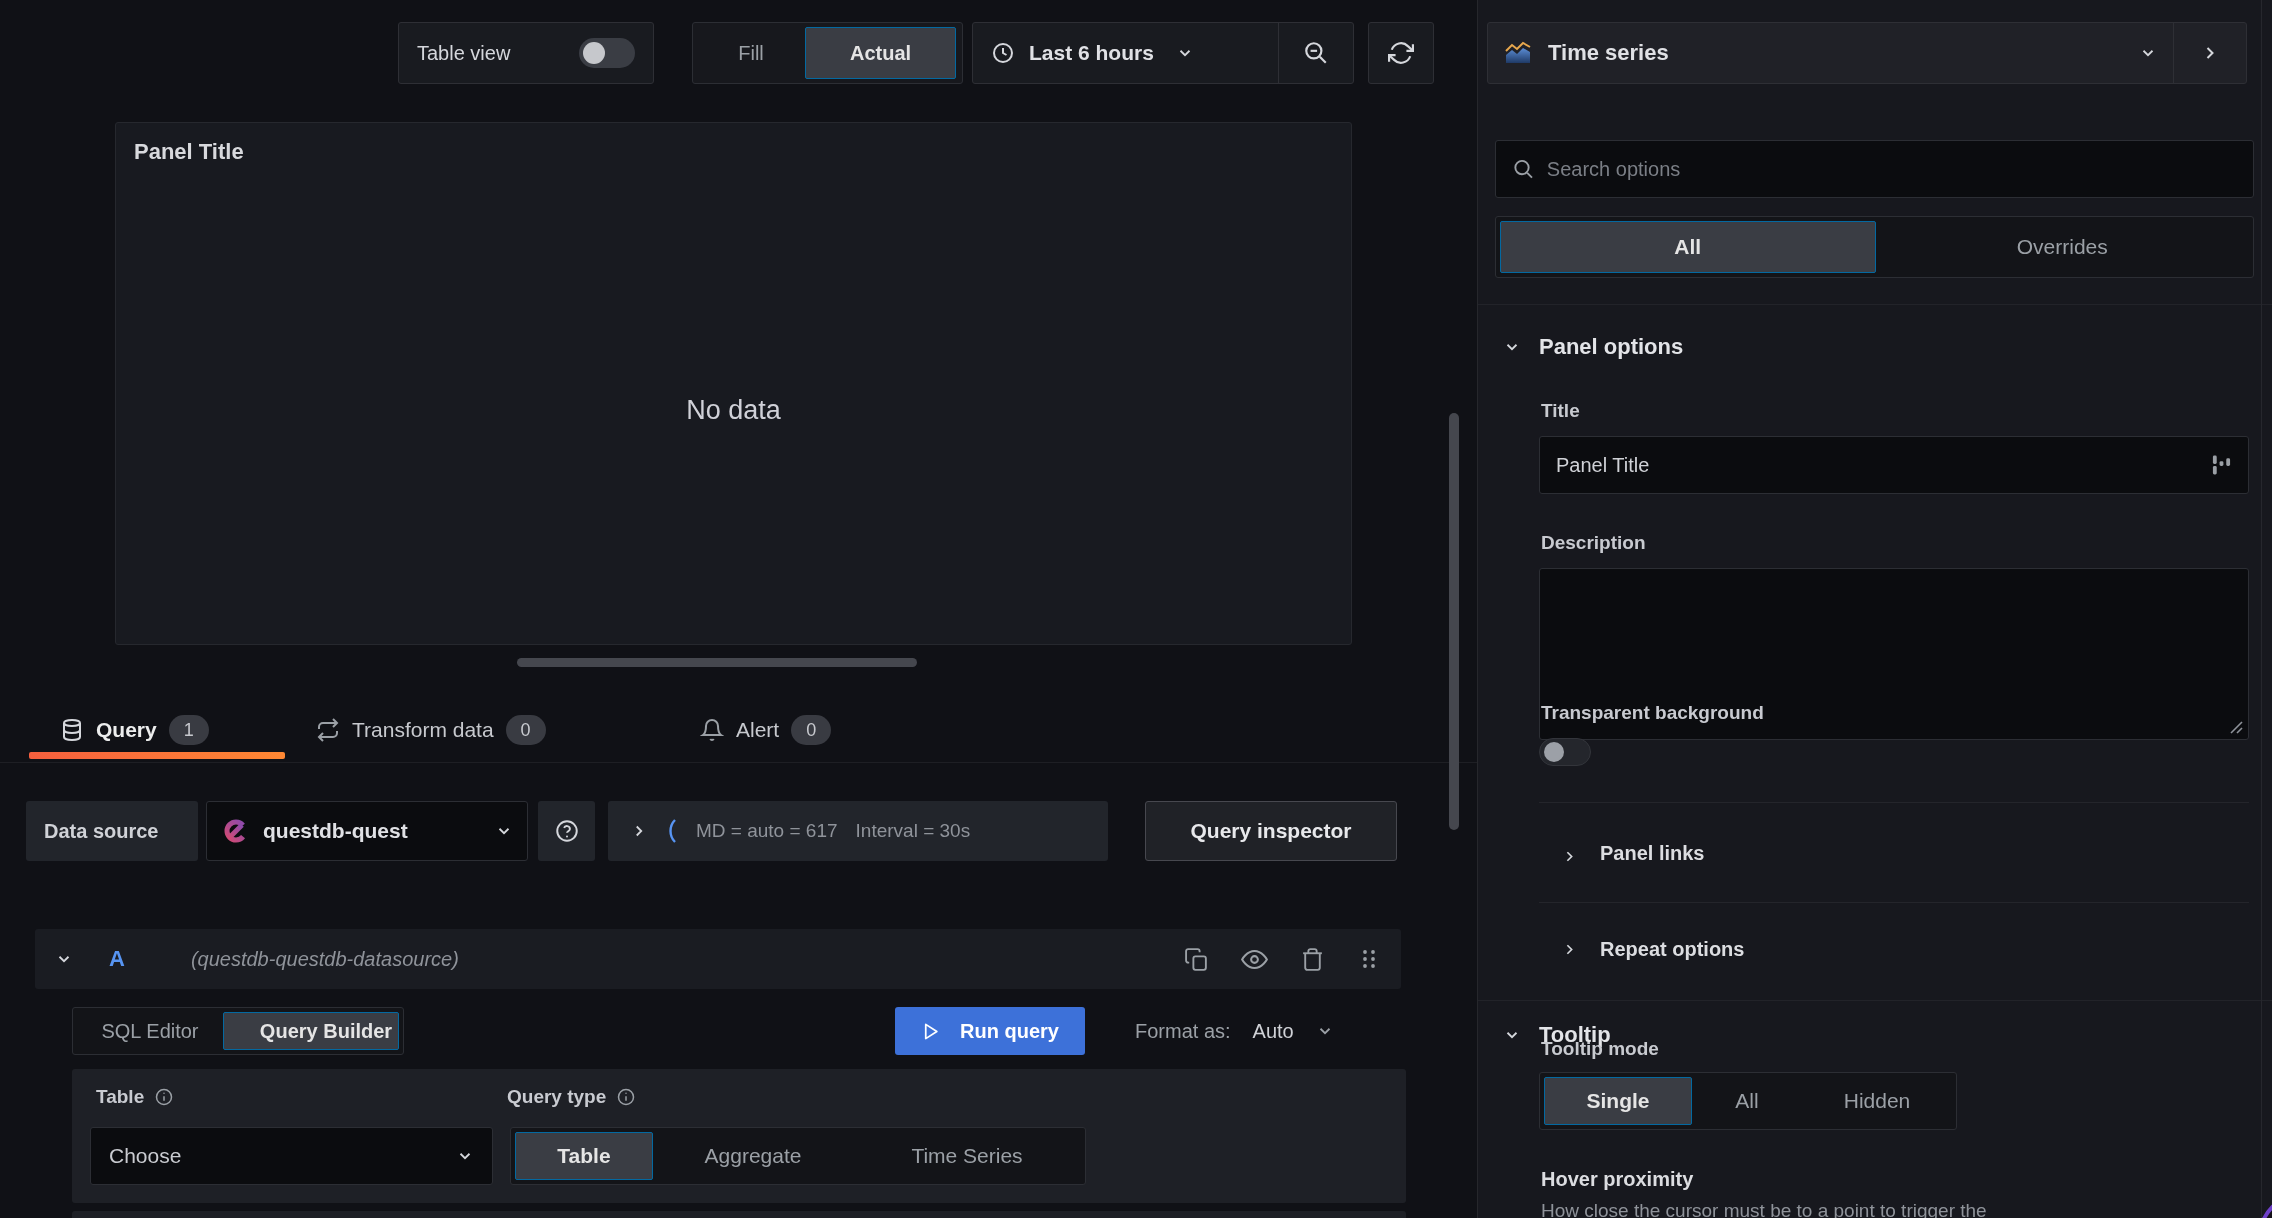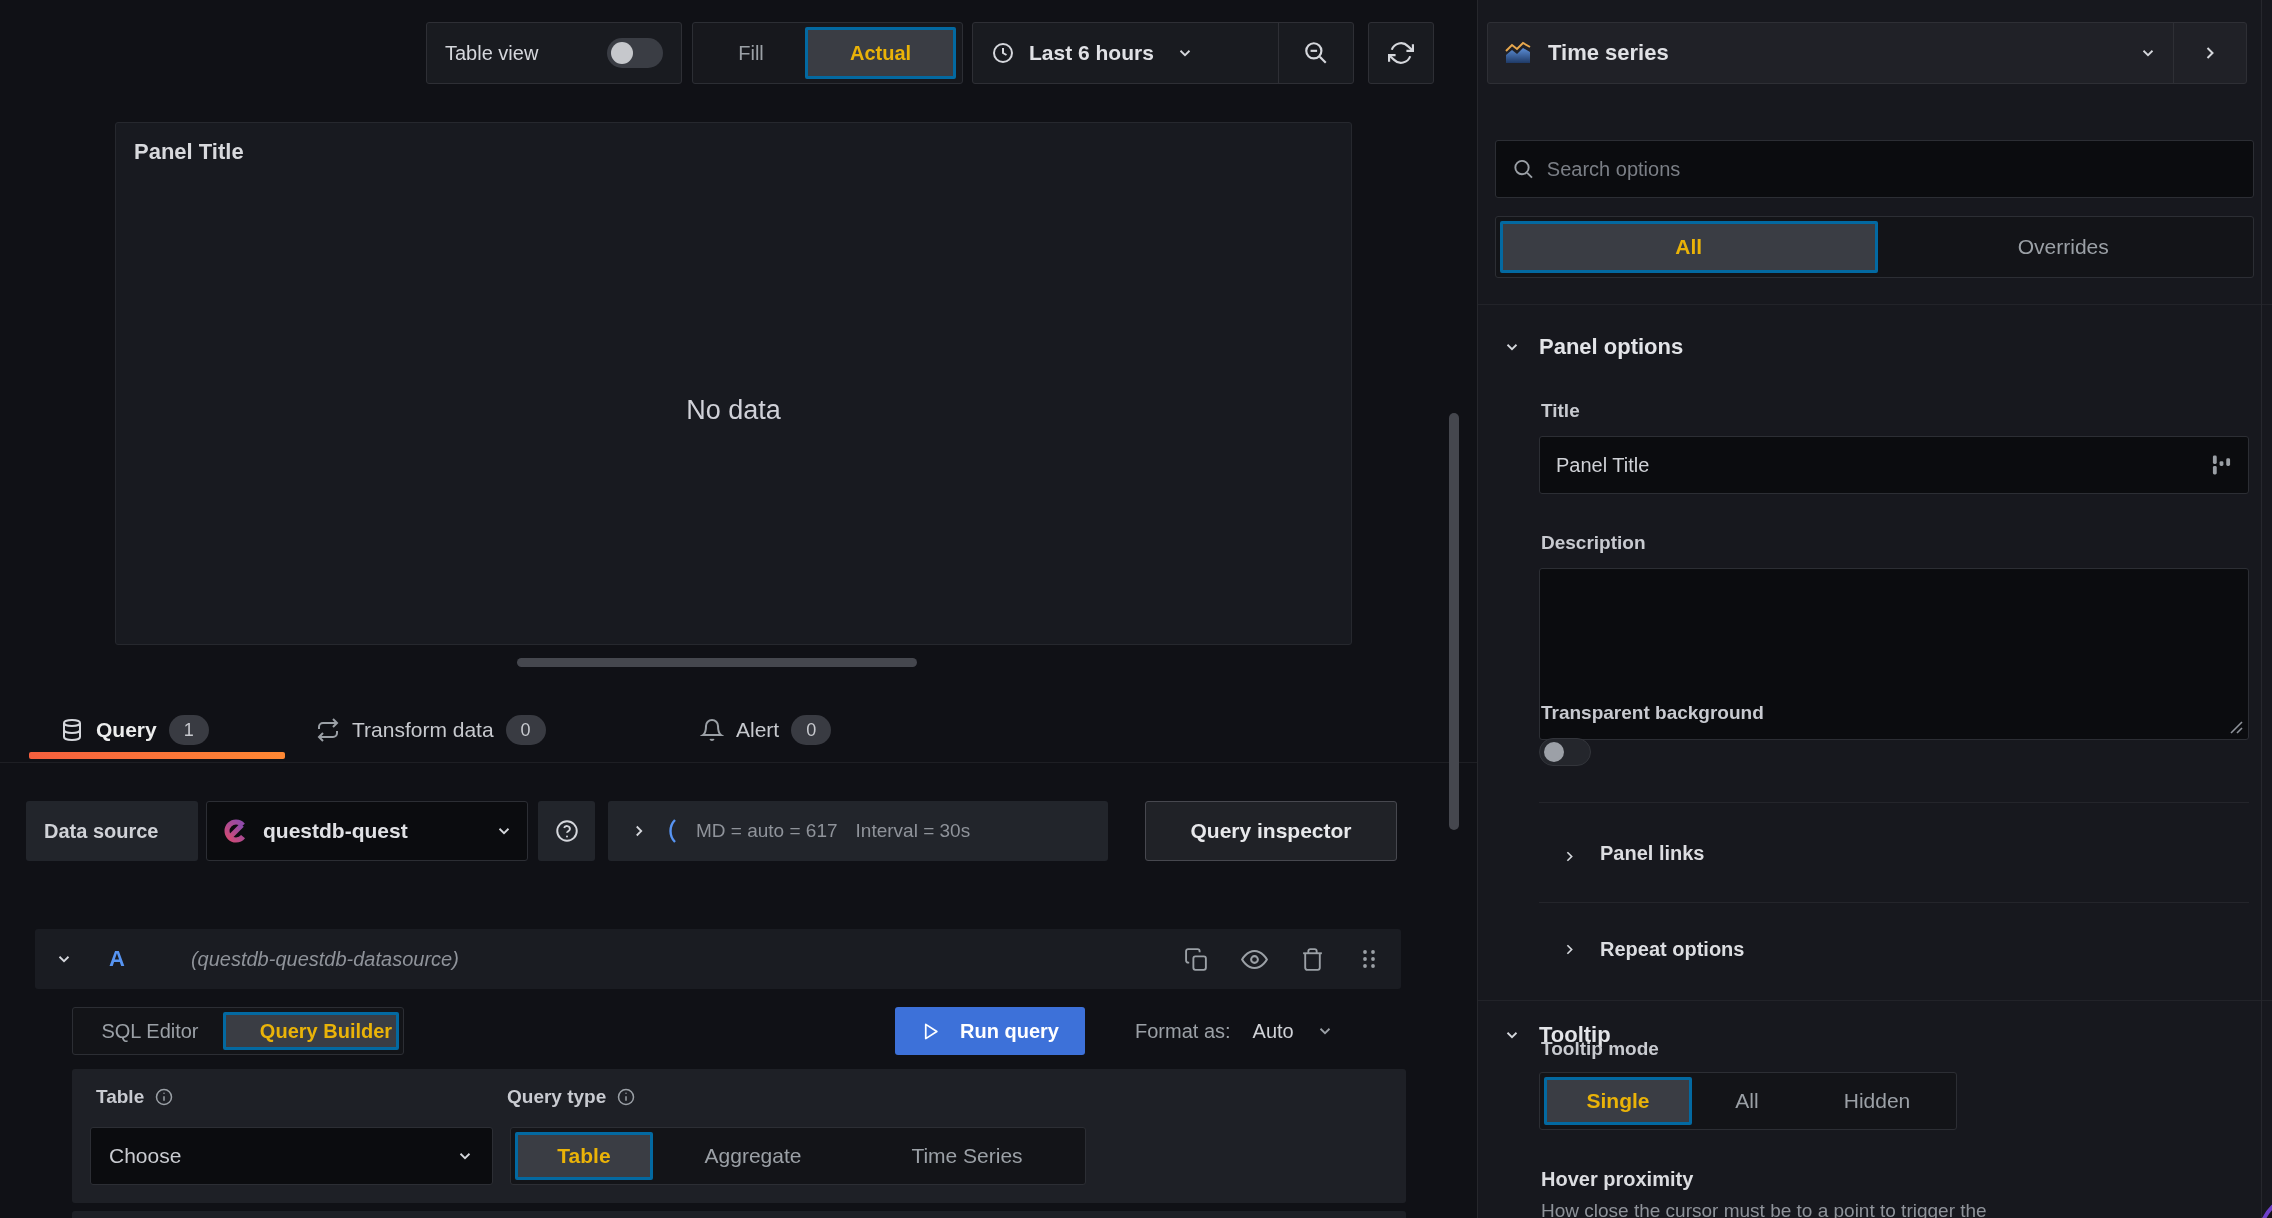--- a/index.html
+++ b/index.html
@@ -7,21 +7,21 @@
   body { font-family:"Liberation Sans", sans-serif; }
   #app { position:relative; width:2272px; height:1218px; background:#101116; overflow:hidden; color:#d5d7dc; }
   .abs { position:absolute; }
 
   
   .box { background:#191b20; border:1px solid #2e2f35; border-radius:3px; display:flex; align-items:center; }
   .chip { background:#22252b; border-radius:3px; display:flex; align-items:center; }
   .inputlike { background:#0b0c0f; border:1px solid #2c2e34; border-radius:3px; display:flex; align-items:center; }
   .seg-wrap { background:#131418; border:1px solid #2c2e34; border-radius:3px; display:flex; align-items:stretch; padding:4px; }
   .seg { display:flex; align-items:center; justify-content:center; color:#9ba0a6; font-size:20px; border-radius:2px; }
-  .seg.sel { background:#3a3d44; color:#eab308; font-weight:700; border:3px solid #0369a1; }
+  .seg.sel { background:#3a3d44; color:#e5e5e5; font-weight:700; border:1px solid #0369a1; }
   .lbl { color:#c9cbd1; font-size:19px; font-weight:700; }
   .dim { color:#8f939a; }
   .divider-v { width:1px; background:#2e2f35; align-self:stretch; }
   svg { display:block; }
   .icon { color:#9ba0a6; }
   .icon-light { color:#d5d7dc; }
 
   
   .toolbar-box { top:22px; height:62px; }
   .toggle { position:relative; width:56px; height:30px; border-radius:15px; background:#3a3d44; }
@@ -72,21 +72,21 @@
   input.bare::placeholder { color:#7b7f86; }
 
   #corner-arc { left:2258px; top:1192px; width:90px; height:90px; border-radius:50%; border:4px solid #6e40c9; background:#141019; }
   #right-gutter-line { left:2261px; top:0px; width:1px; height:1218px; background:#26272d; }
 </style>
 </head>
 <body>
 
 <div id="app">
 
-  <div class="abs box toolbar-box" style="left:426px; width:256px; padding:0 18px; justify-content:space-between;text-align:center;">
+  <div class="abs box toolbar-box" style="left:398px; width:256px; padding:0 18px; justify-content:space-between;text-align:center;">
     <span style="font-size:20px; color:#d5d7dc;">Table view</span>
     <span class="toggle">
         <span class="knob"></span>
       </span>
   </div>
 
   <div class="abs box toolbar-box seg-wrap" style="left:692px; width:271px; background:#17181d;">
     <span class="seg" style="width:108px;">Fill</span>
     <span class="seg sel" style="width:151px;">Actual</span>
   </div>

